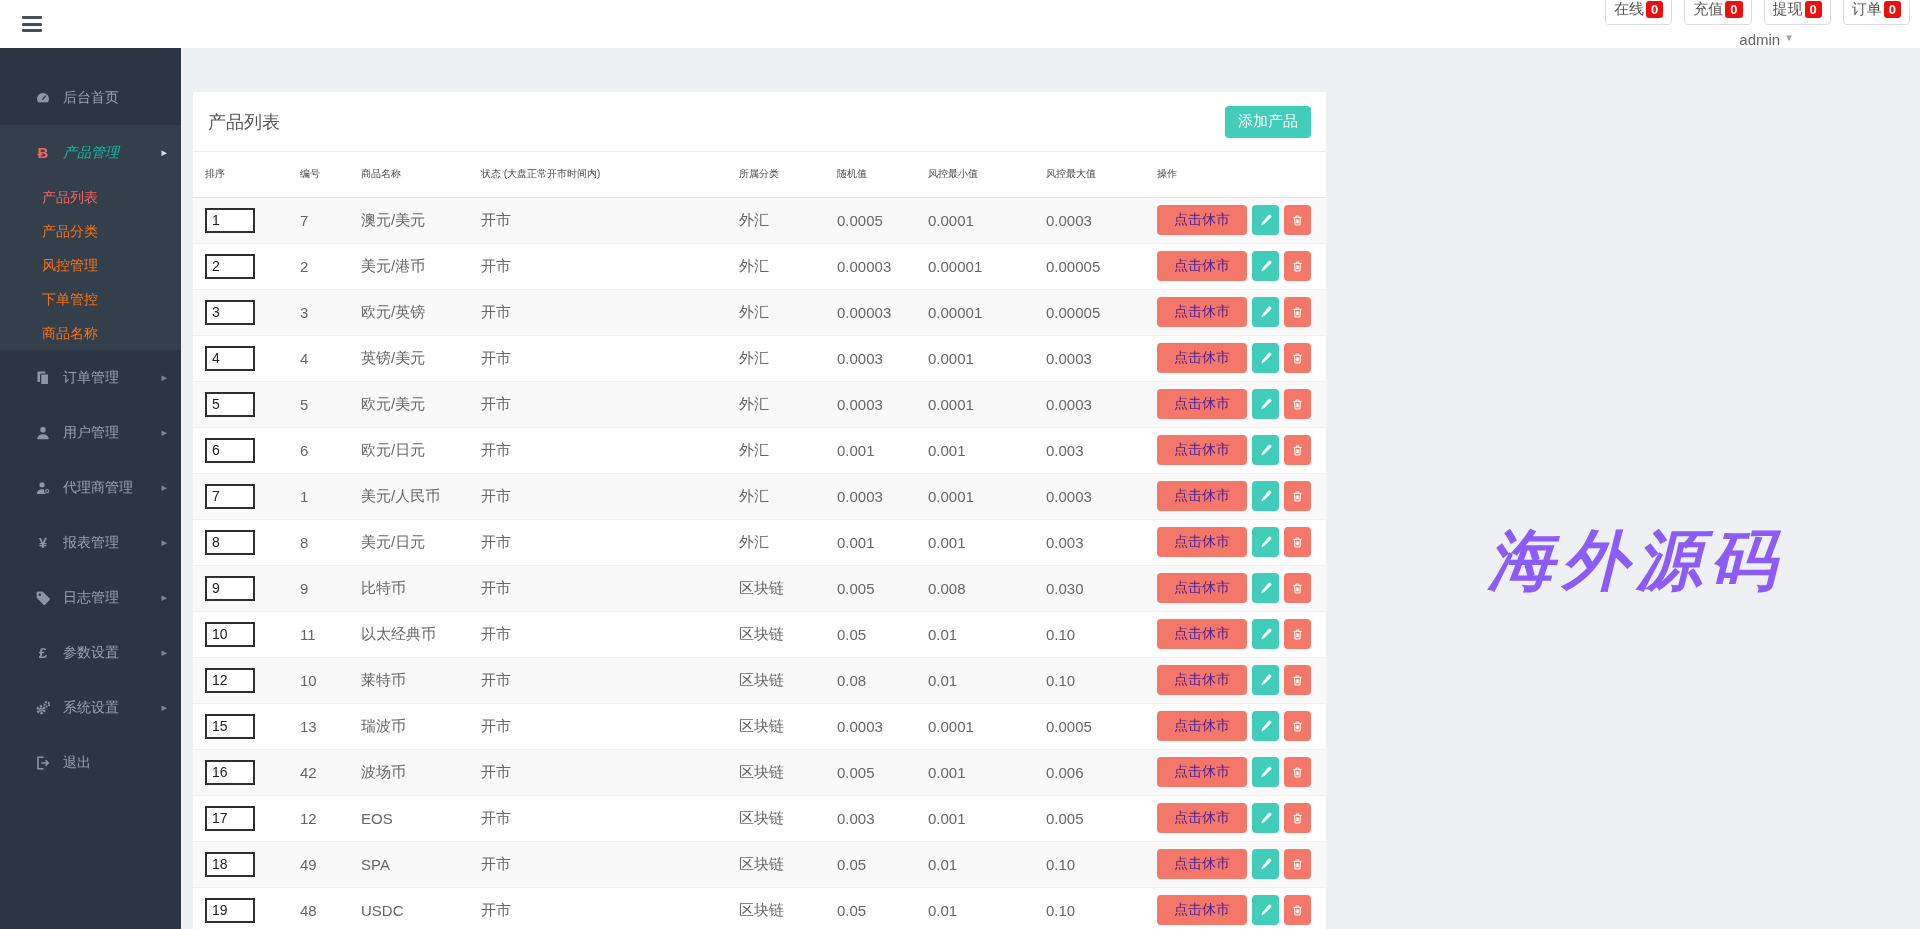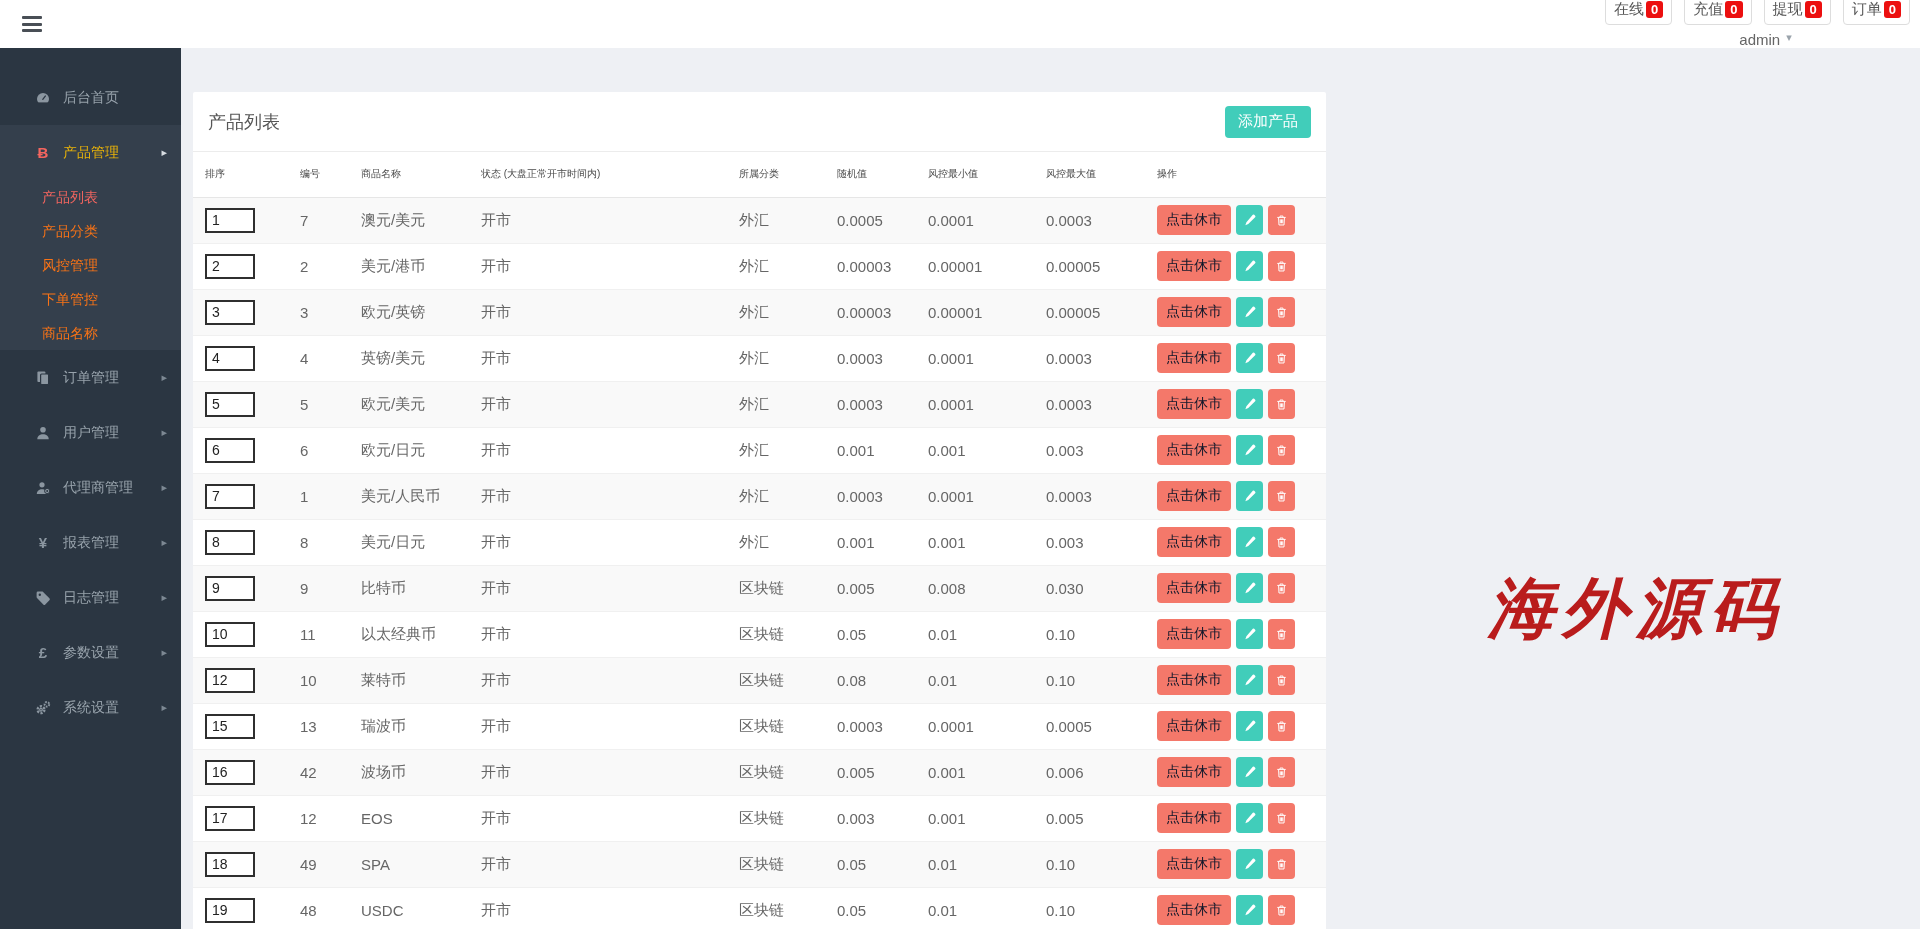--- a/index.html
+++ b/index.html
@@ -42,21 +42,21 @@
   }
   .nav-icon {
     width:18px; height:18px; margin-right:11px; display:flex; align-items:center; justify-content:center;
     color:#8b96a0; font-size:15px;
   }
   .nav-icon svg { width:16px; height:16px; }
   .nav-icon b { font-weight:bold; font-style:normal; }
   .nav-label { flex:1; }
   .nav-arrow { font-size:11px; color:#7d8893; }
   .nav-group.expanded { background:#343f4c; }
-  .nav-group.expanded > .nav-item .nav-label { color:#eab308; }
+  .nav-group.expanded > .nav-item .nav-label { color:#14b8a6;font-style:italic; }
   .nav-group.expanded > .nav-item .nav-arrow { color:#d7dde2; }
   .nav-sub {
     height:34px; line-height:34px; padding-left:42px;
     font-size:14px; color:#f97316; cursor:pointer;
   }
   .nav-sub.active { color:#f4655f; }
 
   
   .content { position:absolute; left:181px; top:48px; right:0; bottom:0; overflow:hidden; }
   .card {
@@ -84,35 +84,35 @@
   }
   .product-table tbody tr:nth-child(odd) { background:#f9f9f9; }
 
   .sort-input {
     width:50px; height:25px; border:2px solid #2f2f2f; border-radius:0;
     font-size:14px; padding:0 0 0 5px; background:#fff; color:#222;
     font-family:"Liberation Sans","DejaVu Sans",sans-serif;
   }
   .ops-wrap { display:flex; align-items:center; gap:5px; }
   .btn-market {
-    background:#f4786a; color:#0f172a; border:none; border-radius:4px;
-    height:30px; padding:0 9px; font-size:14px; cursor:pointer; white-space:nowrap;
+    background:#f4786a; color:#4c1d95; border:none; border-radius:4px;
+    height:30px; padding:0 17px; font-size:14px; cursor:pointer; white-space:nowrap;
   }
   .btn-icon {
     border:none; border-radius:4px; height:30px; width:27px;
     display:flex; align-items:center; justify-content:center; cursor:pointer; padding:0;
   }
   .btn-icon .op-ic { display:flex; }
   .btn-edit { background:#41cdba; }
   .btn-del  { background:#f4786a; }
 
   .watermark {
     position:absolute; left:1488px; top:516px; z-index:5; pointer-events:none;
     font-family:"DejaVu Serif",serif; font-style:italic; font-weight:bold;
-    font-size:66px; color:#b91c1c; letter-spacing:8px; white-space:nowrap;margin-top:48px;
+    font-size:66px; color:#8b5cf6; letter-spacing:8px; white-space:nowrap;
   }
 </style>
 </head>
 <body>
 
 <header class="topbar">
   <div class="hamburger">
     <div class="bar"></div>
       <div class="bar"></div>
       <div class="bar"></div>
@@ -242,20 +242,31 @@
         <div class="nav-item">
           <span class="nav-icon">
             <svg viewBox="0 0 16 16" fill="none" stroke="currentColor">
               <circle cx="6" cy="9.7" r="3.4" stroke-width="2.4" stroke-dasharray="2.2 1.4"></circle>
               <circle cx="6" cy="9.7" r="1.3" stroke-width="1.3"></circle>
               <circle cx="11.9" cy="4.3" r="2.3" stroke-width="2" stroke-dasharray="1.6 1.1"></circle>
             </svg>
           </span>
           <span class="nav-label">系统设置</span>
           <span class="nav-arrow">▸</span>
+        </div>
+      </div>
+      <div class="nav-group">
+        <div class="nav-item">
+          <span class="nav-icon">
+            <svg viewBox="0 0 16 16" fill="none" stroke="currentColor" stroke-width="1.6">
+              <path d="M8.5 2.2H3v11.6h5.5"></path>
+              <path d="M10.5 5.2 13.3 8l-2.8 2.8M6.5 8h6.6"></path>
+            </svg>
+          </span>
+          <span class="nav-label">退出</span>
         </div>
       </div>
     </nav>
 </aside>
 
 <main class="content">
   <section class="card">
     <div class="card-header">
       <h2 class="card-title">产品列表</h2>
       <button class="add-btn">添加产品</button>

